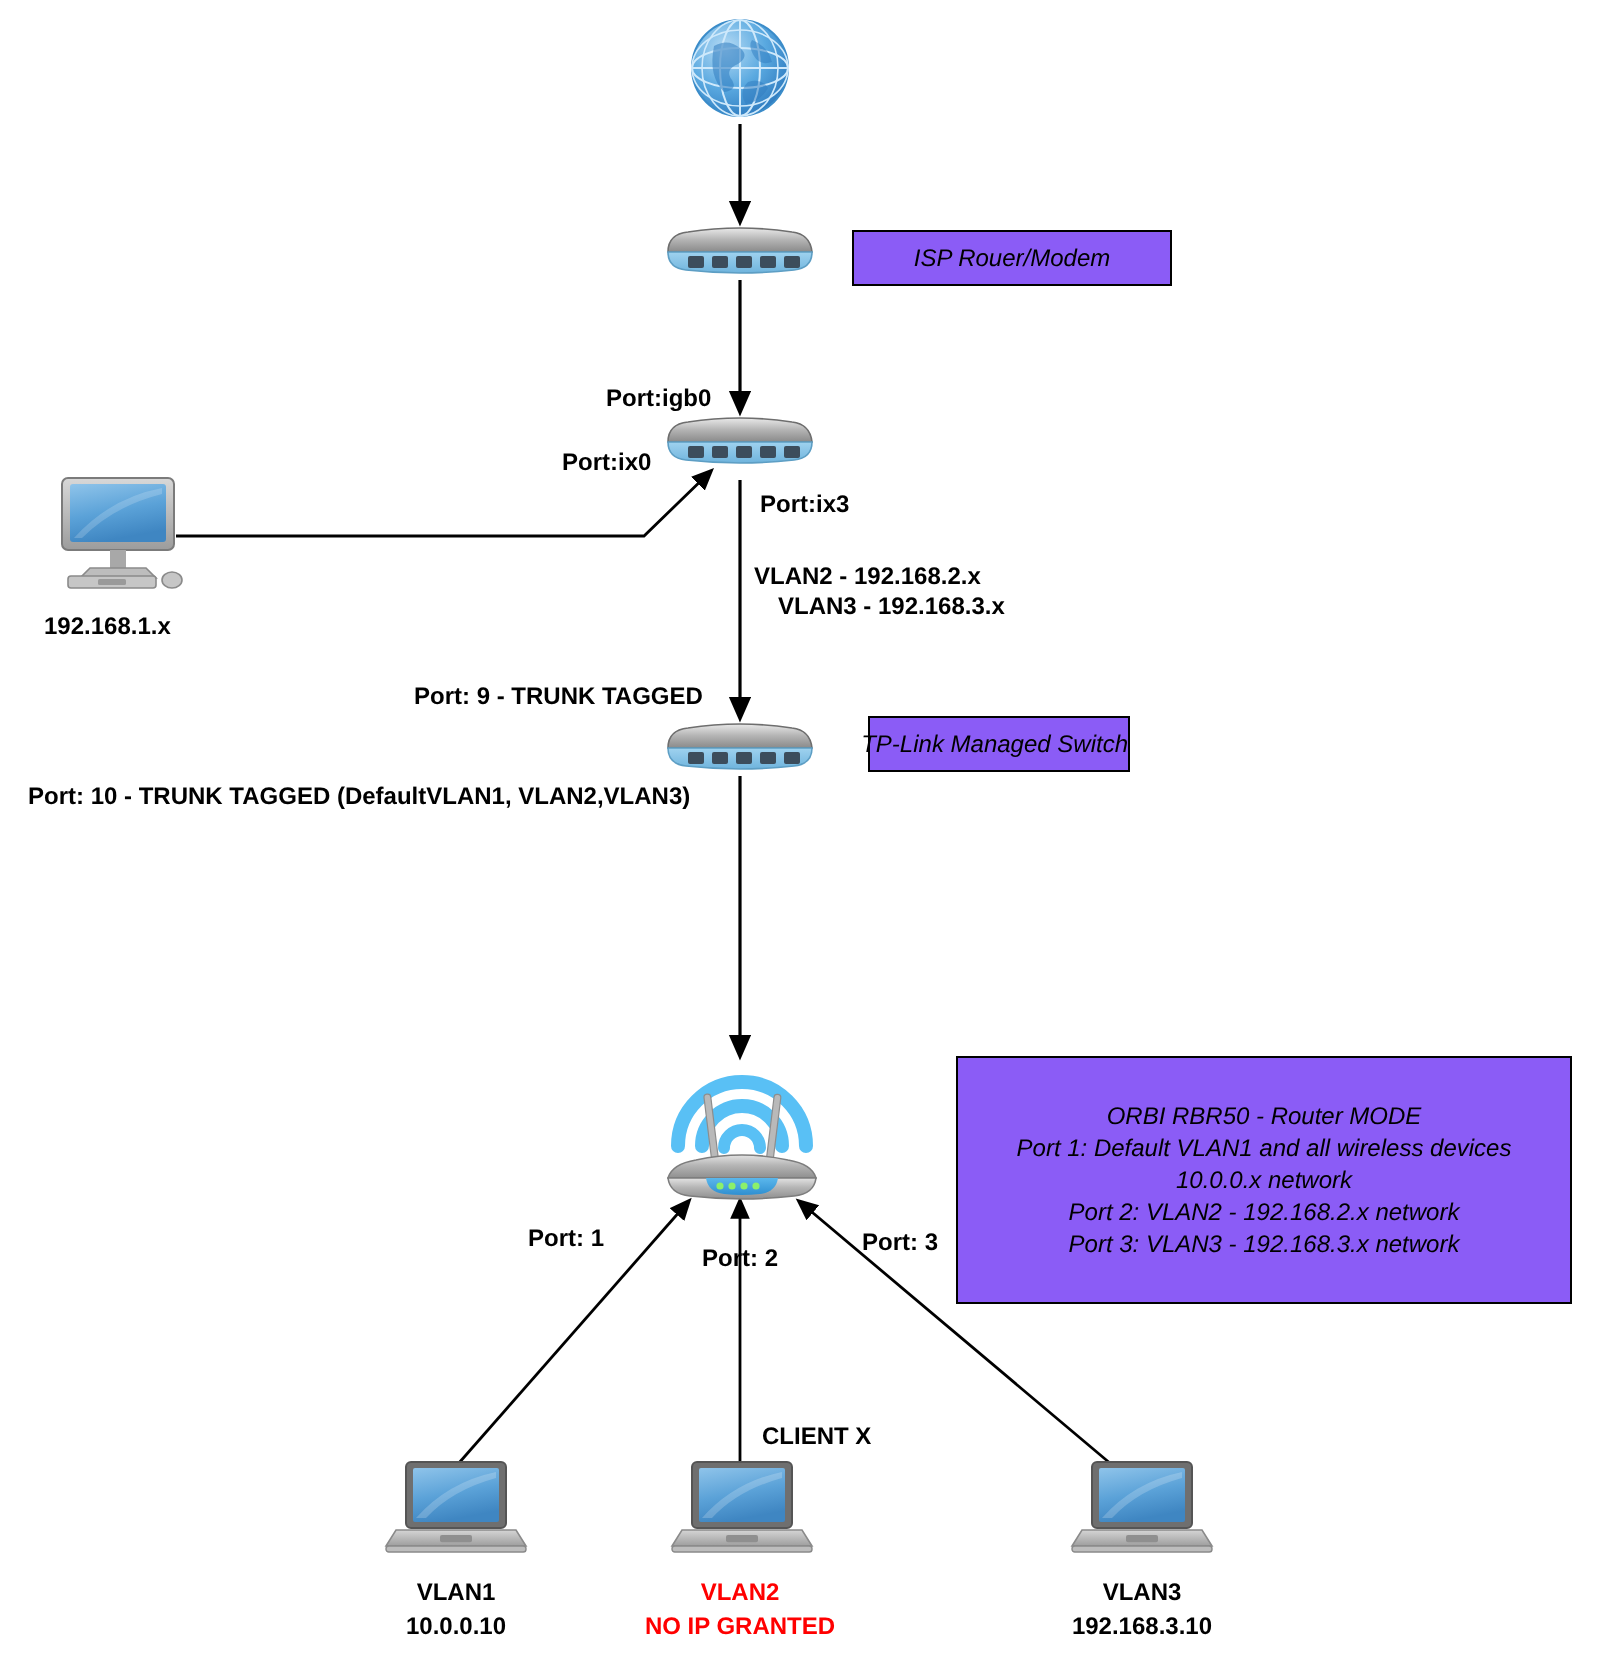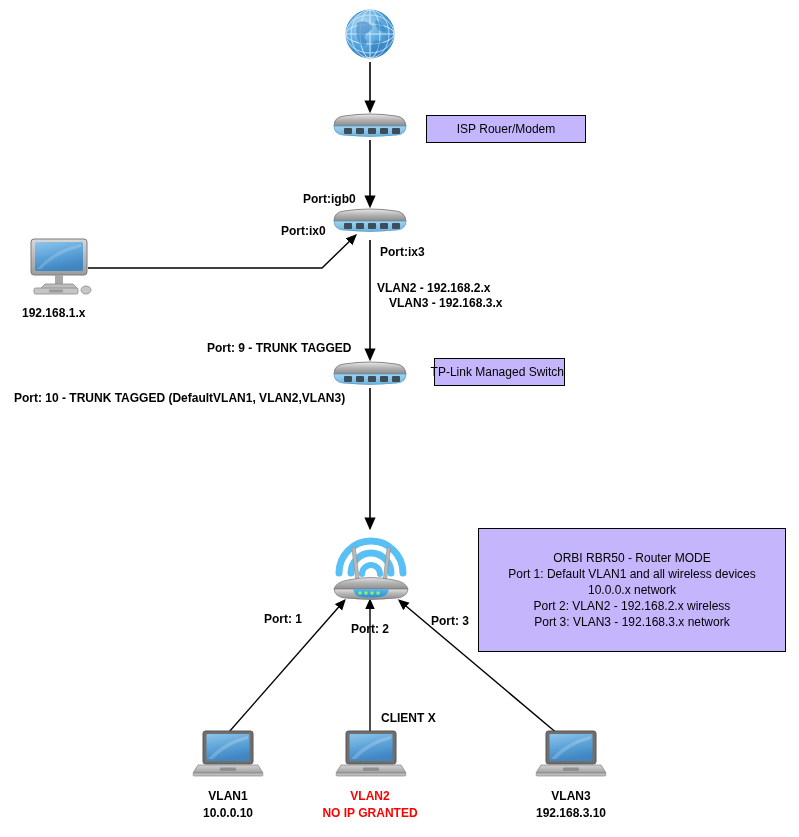--- a/index.html
+++ b/index.html
@@ -29,33 +29,34 @@
     color: #000000;
     white-space: nowrap;
     line-height: 14px;
   }
   .lbl-red { color: #ff0000; }
   .lbl-center { text-align: center; }
 
   
   .ybox {
     position: absolute;
-    background: #c4b5fd;
+    background: #8b5cf6;
     border: 1px solid #000000;
     box-sizing: border-box;
     display: flex;
     flex-direction: column;
     align-items: center;
     justify-content: center;
     font-family: "Liberation Sans", sans-serif;
     font-size: 12px;
     color: #000000;
     text-align: center;
     line-height: 15px;
     white-space: nowrap;
+    font-style: italic;
   }
   .ybox .bline { display: block; }
 
   
   #wires {
     position: absolute;
     left: 0; top: 0;
     width: 799px;
     height: 837px;
     pointer-events: none;
@@ -228,21 +229,21 @@
       <circle cx="40" cy="66" r="1.8" fill="#8cf06a"></circle>
       <circle cx="46" cy="66" r="1.8" fill="#8cf06a"></circle>
       <circle cx="52" cy="66" r="1.8" fill="#8cf06a"></circle>
     </svg>
   </div>
 
   <div class="ybox" style="left:478px; top:528px; width:308px; height:124px; line-height:16px;">
     <span class="bline">ORBI RBR50 -  Router MODE</span>
     <span class="bline">Port 1: Default VLAN1 and all wireless devices</span>
     <span class="bline">10.0.0.x network</span>
-    <span class="bline">Port 2: VLAN2 - 192.168.2.x wireless</span>
+    <span class="bline">Port 2: VLAN2 - 192.168.2.x network</span>
     <span class="bline">Port 3: VLAN3 - 192.168.3.x network</span>
   </div>
 
   <div class="lbl" style="left:264px; top:612px;">Port: 1</div>
   <div class="lbl" style="left:351px; top:622px;">Port: 2</div>
   <div class="lbl" style="left:431px; top:614px;">Port: 3</div>
 
   <div class="lbl" style="left:381px; top:711px;">CLIENT X</div>
 
   <div class="dev" style="left:192px; top:729px;">

